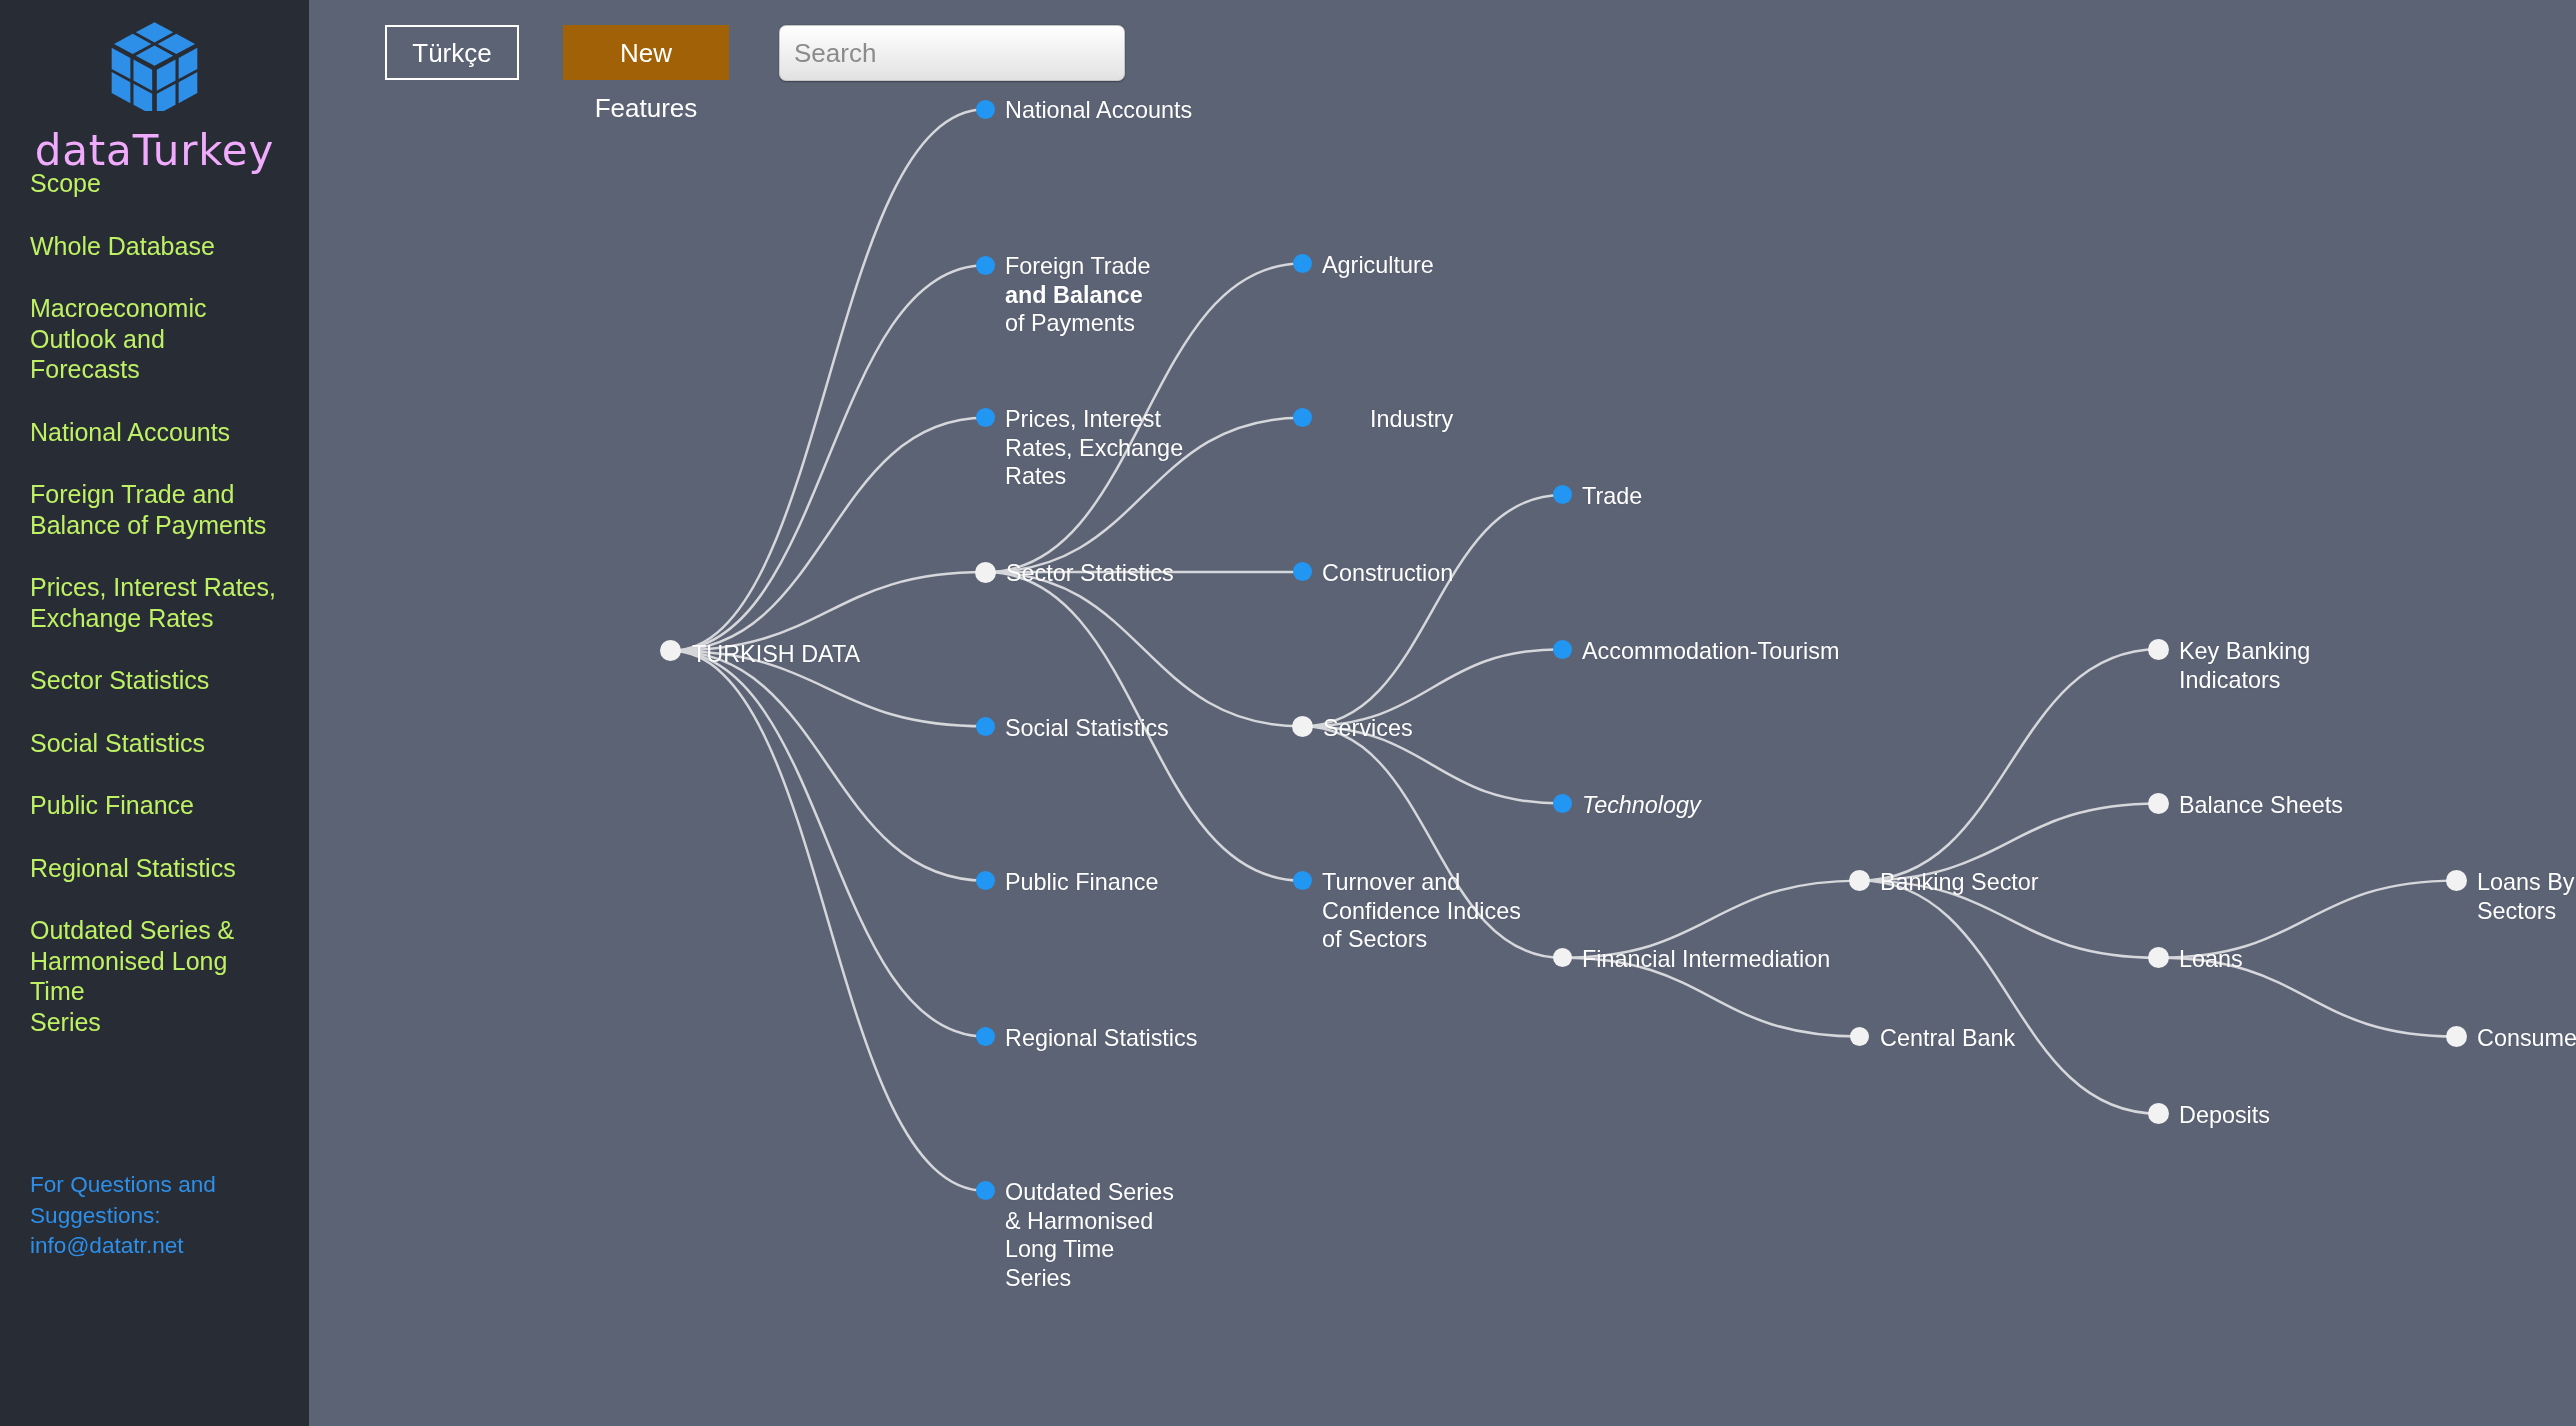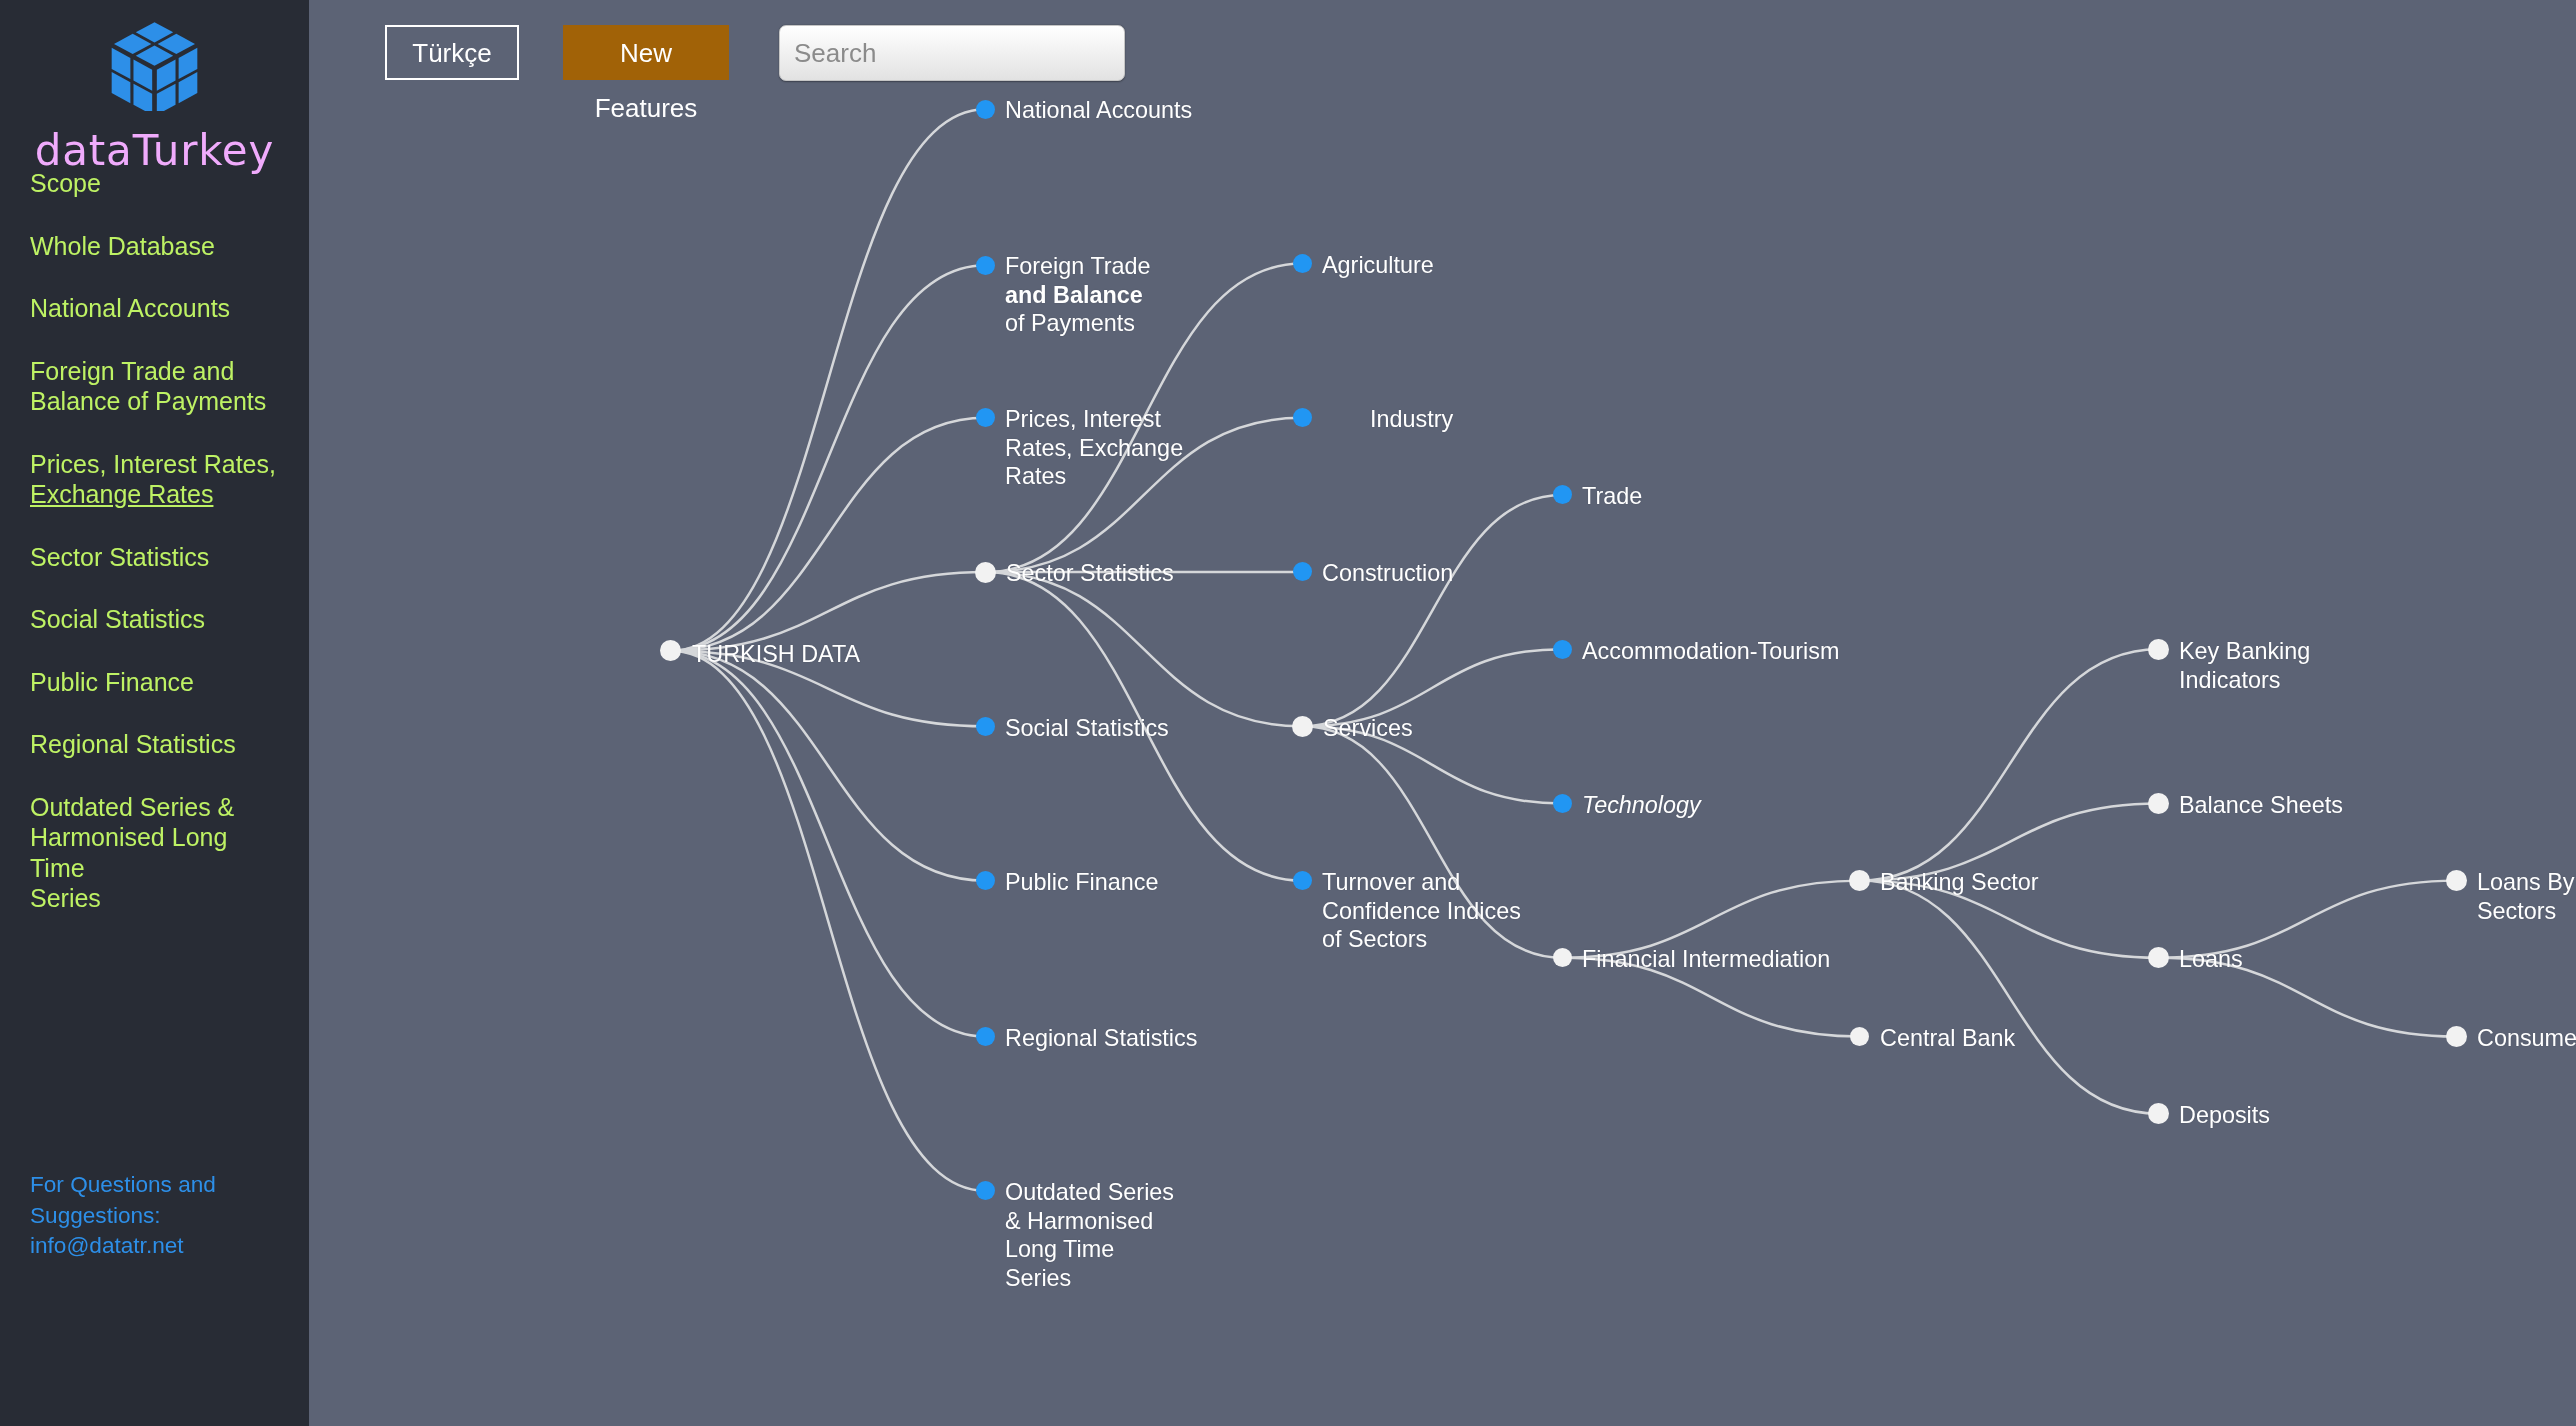--- a/index.html
+++ b/index.html
@@ -184,29 +184,33 @@
     </div>
 
     <nav id="nav">
         <div class="nav-item">
           <span style="display: block;">Scope</span>
         </div>
         <div class="nav-item">
           <span style="display: block;">Whole Database</span>
         </div>
         <div class="nav-item">
+          <span style="display: block;">Macroeconomic</span>
+          <span style="display: block;">Outlook and Forecasts</span>
+        </div>
+        <div class="nav-item">
           <span style="display: block;">National Accounts</span>
         </div>
         <div class="nav-item">
           <span style="display: block;">Foreign Trade and</span>
           <span style="display: block;">Balance of Payments</span>
         </div>
         <div class="nav-item">
           <span style="display: block;">Prices, Interest Rates,</span>
-          <span style="display: block; text-decoration: underline;">Exchange Rates</span>
+          <span style="display: block;">Exchange Rates</span>
         </div>
         <div class="nav-item">
           <span style="display: block;">Sector Statistics</span>
         </div>
         <div class="nav-item">
           <span style="display: block;">Social Statistics</span>
         </div>
         <div class="nav-item">
           <span style="display: block;">Public Finance</span>
         </div>

